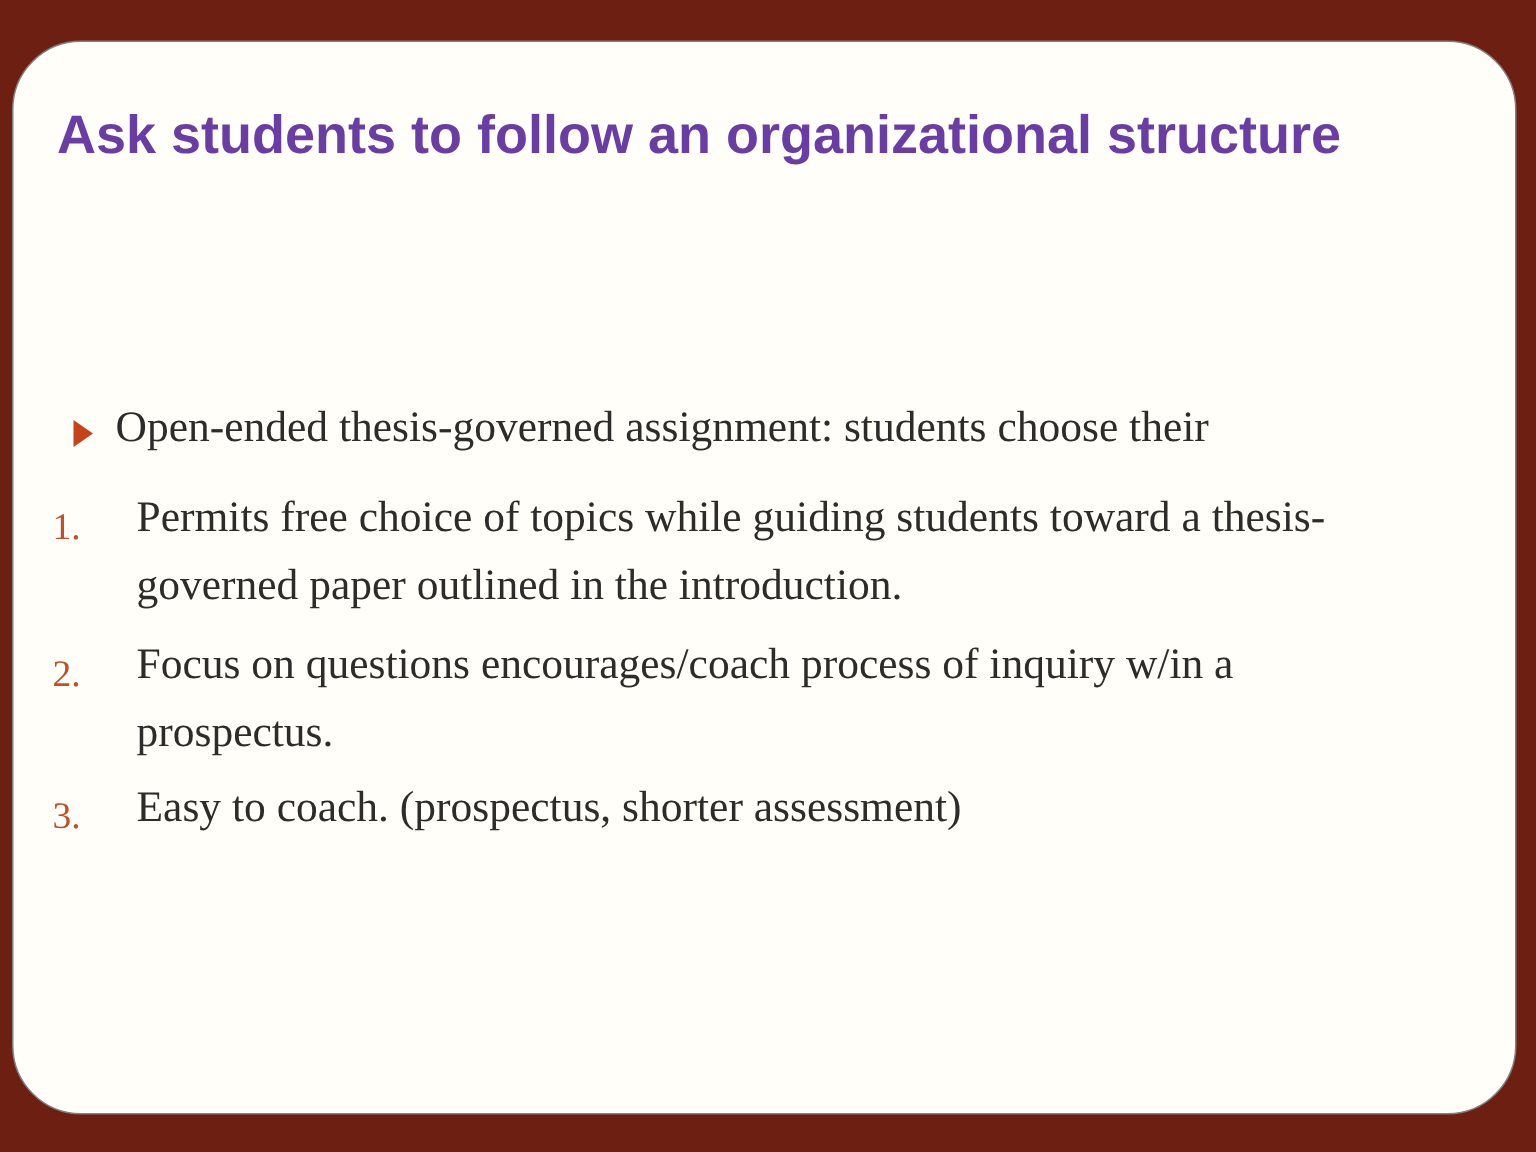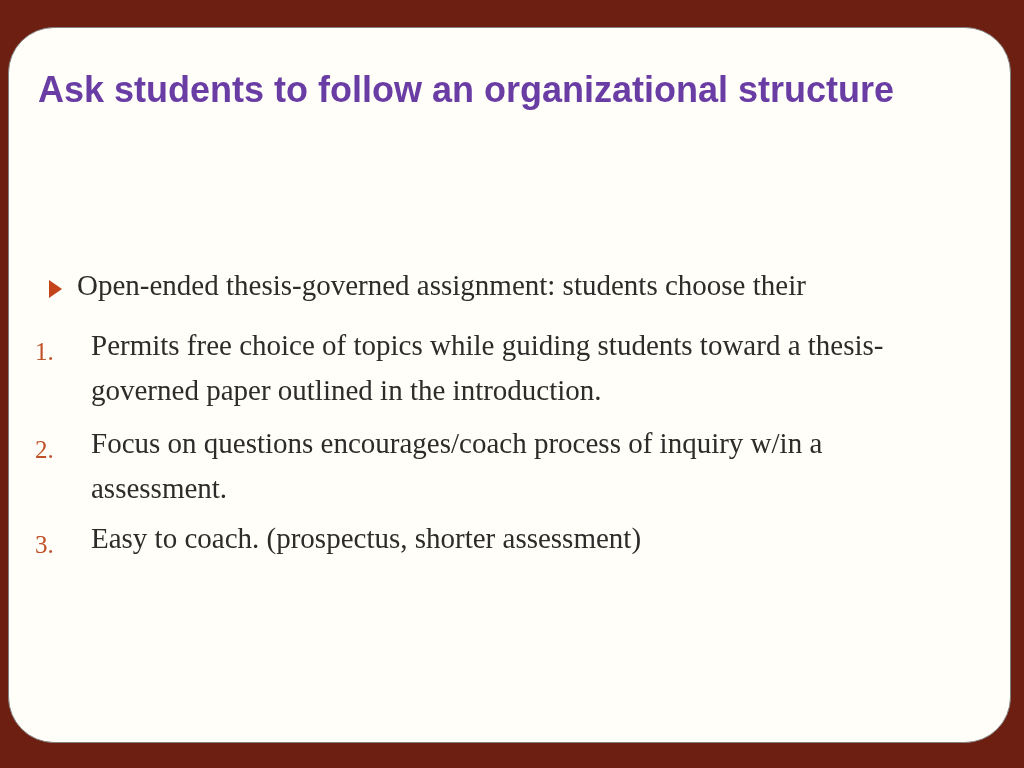--- a/index.html
+++ b/index.html
@@ -79,21 +79,21 @@
       <div class="item-lines">
           <div>Permits free choice of topics while guiding students toward a thesis-</div>
           <div>governed paper outlined in the introduction.</div>
         </div>
     </div>
 
     <div class="numbered-item body-text" id="item-2">
       <span class="item-number">2.</span>
       <div class="item-lines">
           <div>Focus on questions encourages/coach process of inquiry w/in a</div>
-          <div>assessment.</div>
+          <div>prospectus.</div>
         </div>
     </div>
 
     <div class="numbered-item body-text" id="item-3">
       <span class="item-number">3.</span>
       <div class="item-lines">
           <div>Easy to coach. (prospectus, shorter assessment)</div>
         </div>
     </div>
 

